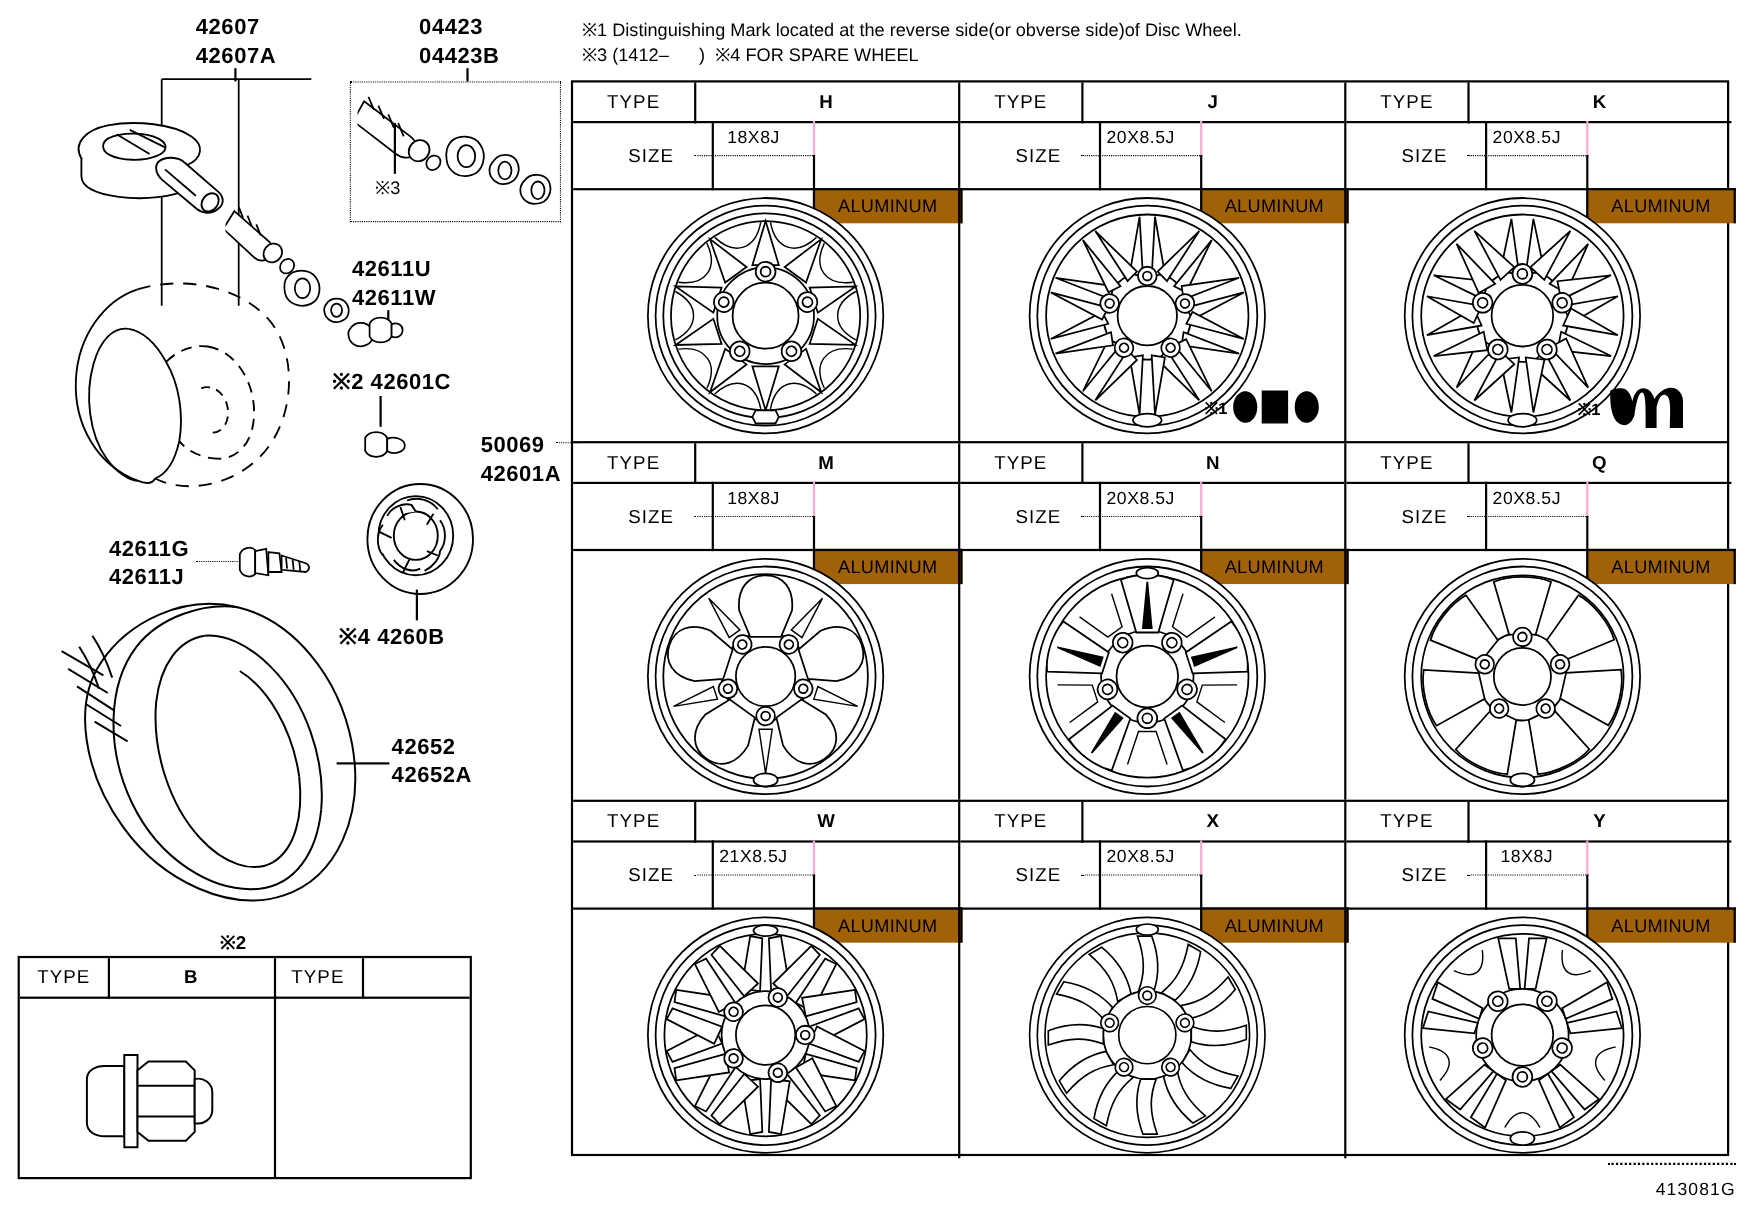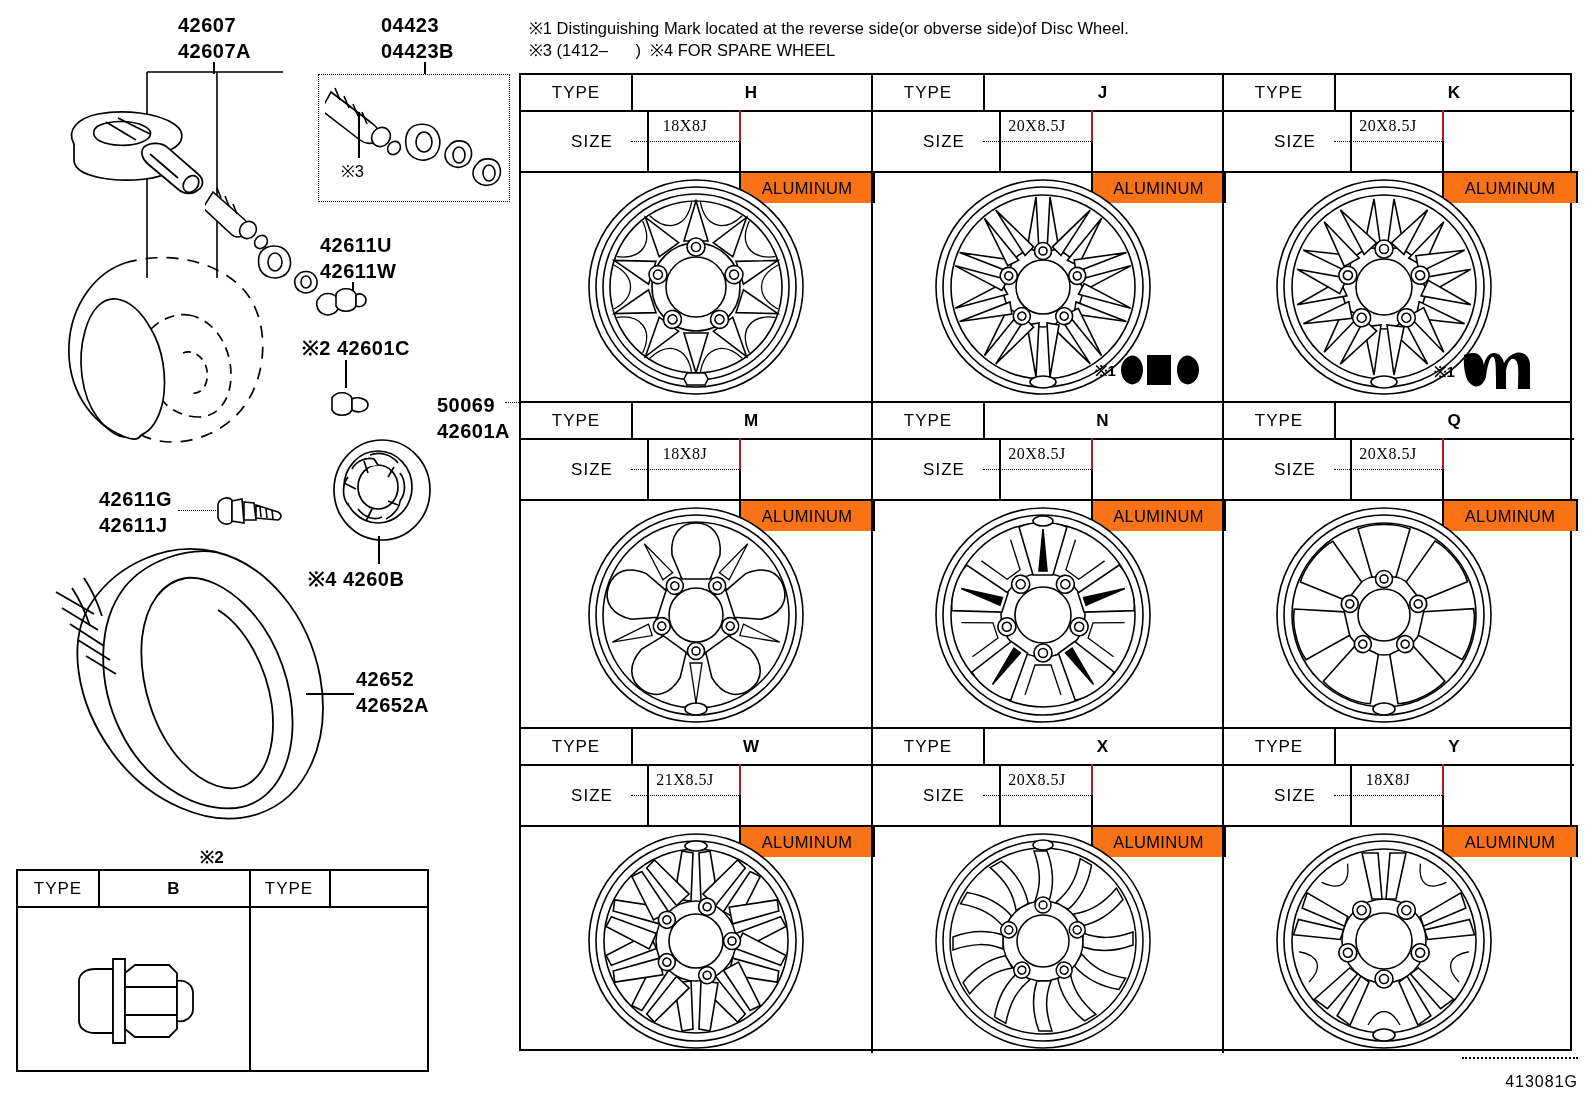--- a/index.html
+++ b/index.html
@@ -30,30 +30,30 @@
       font-size:17px;letter-spacing:1px;}
   .hdr-letter{position:absolute;left:110px;top:0;right:0;height:35px;
       border-bottom:2px solid #000;
       display:flex;align-items:center;justify-content:center;
       font-size:17px;font-weight:bold;}
   .hdr-size{position:absolute;left:16px;top:35px;width:110px;height:63px;
       border-right:2px solid #000;
       display:flex;align-items:center;justify-content:center;
       font-size:17px;letter-spacing:1px;}
   .hdr-sz-val{position:absolute;left:110px;top:35px;width:108px;height:31px;
-      border-bottom:1.6px dotted #000;border-right:2px solid #b91c1c;
+      border-bottom:1.6px dotted #000;border-right:2px solid #f9a8d4;
       display:flex;align-items:center;justify-content:center;
-      font-size:16px;letter-spacing:.5px;font-family:Liberation Serif, serif;}
+      font-size:16px;letter-spacing:.5px;}
   .hdr-sz-blank{position:absolute;left:110px;top:66px;width:108px;height:32px;
       border-right:2px solid #000;}
   .hdr-alum{position:absolute;left:218px;top:35px;right:0;height:63px;}
   .alum-box{position:absolute;left:0;bottom:-30px;width:100%;height:30px;
       border:2px solid #000;border-bottom:none;
       display:flex;align-items:center;justify-content:center;
-      font-size:16.5px;background:#f97316;letter-spacing:.3px;}
+      font-size:16.5px;background:#a16207;letter-spacing:.3px;}
   .wheel-area{position:absolute;left:0;top:98px;right:0;bottom:0;}
   .mark{position:absolute;display:flex;align-items:center;gap:5px;
       font-size:15px;font-weight:bold;}
 
   
   #nut-table{position:absolute;left:16px;top:869px;width:413px;height:203px;
       border:2px solid #000;box-sizing:border-box;}
   .nt-type{position:absolute;top:0;height:35px;border-bottom:2px solid #000;
       border-right:2px solid #000;display:flex;align-items:center;justify-content:center;
       font-size:17px;letter-spacing:1px;}

